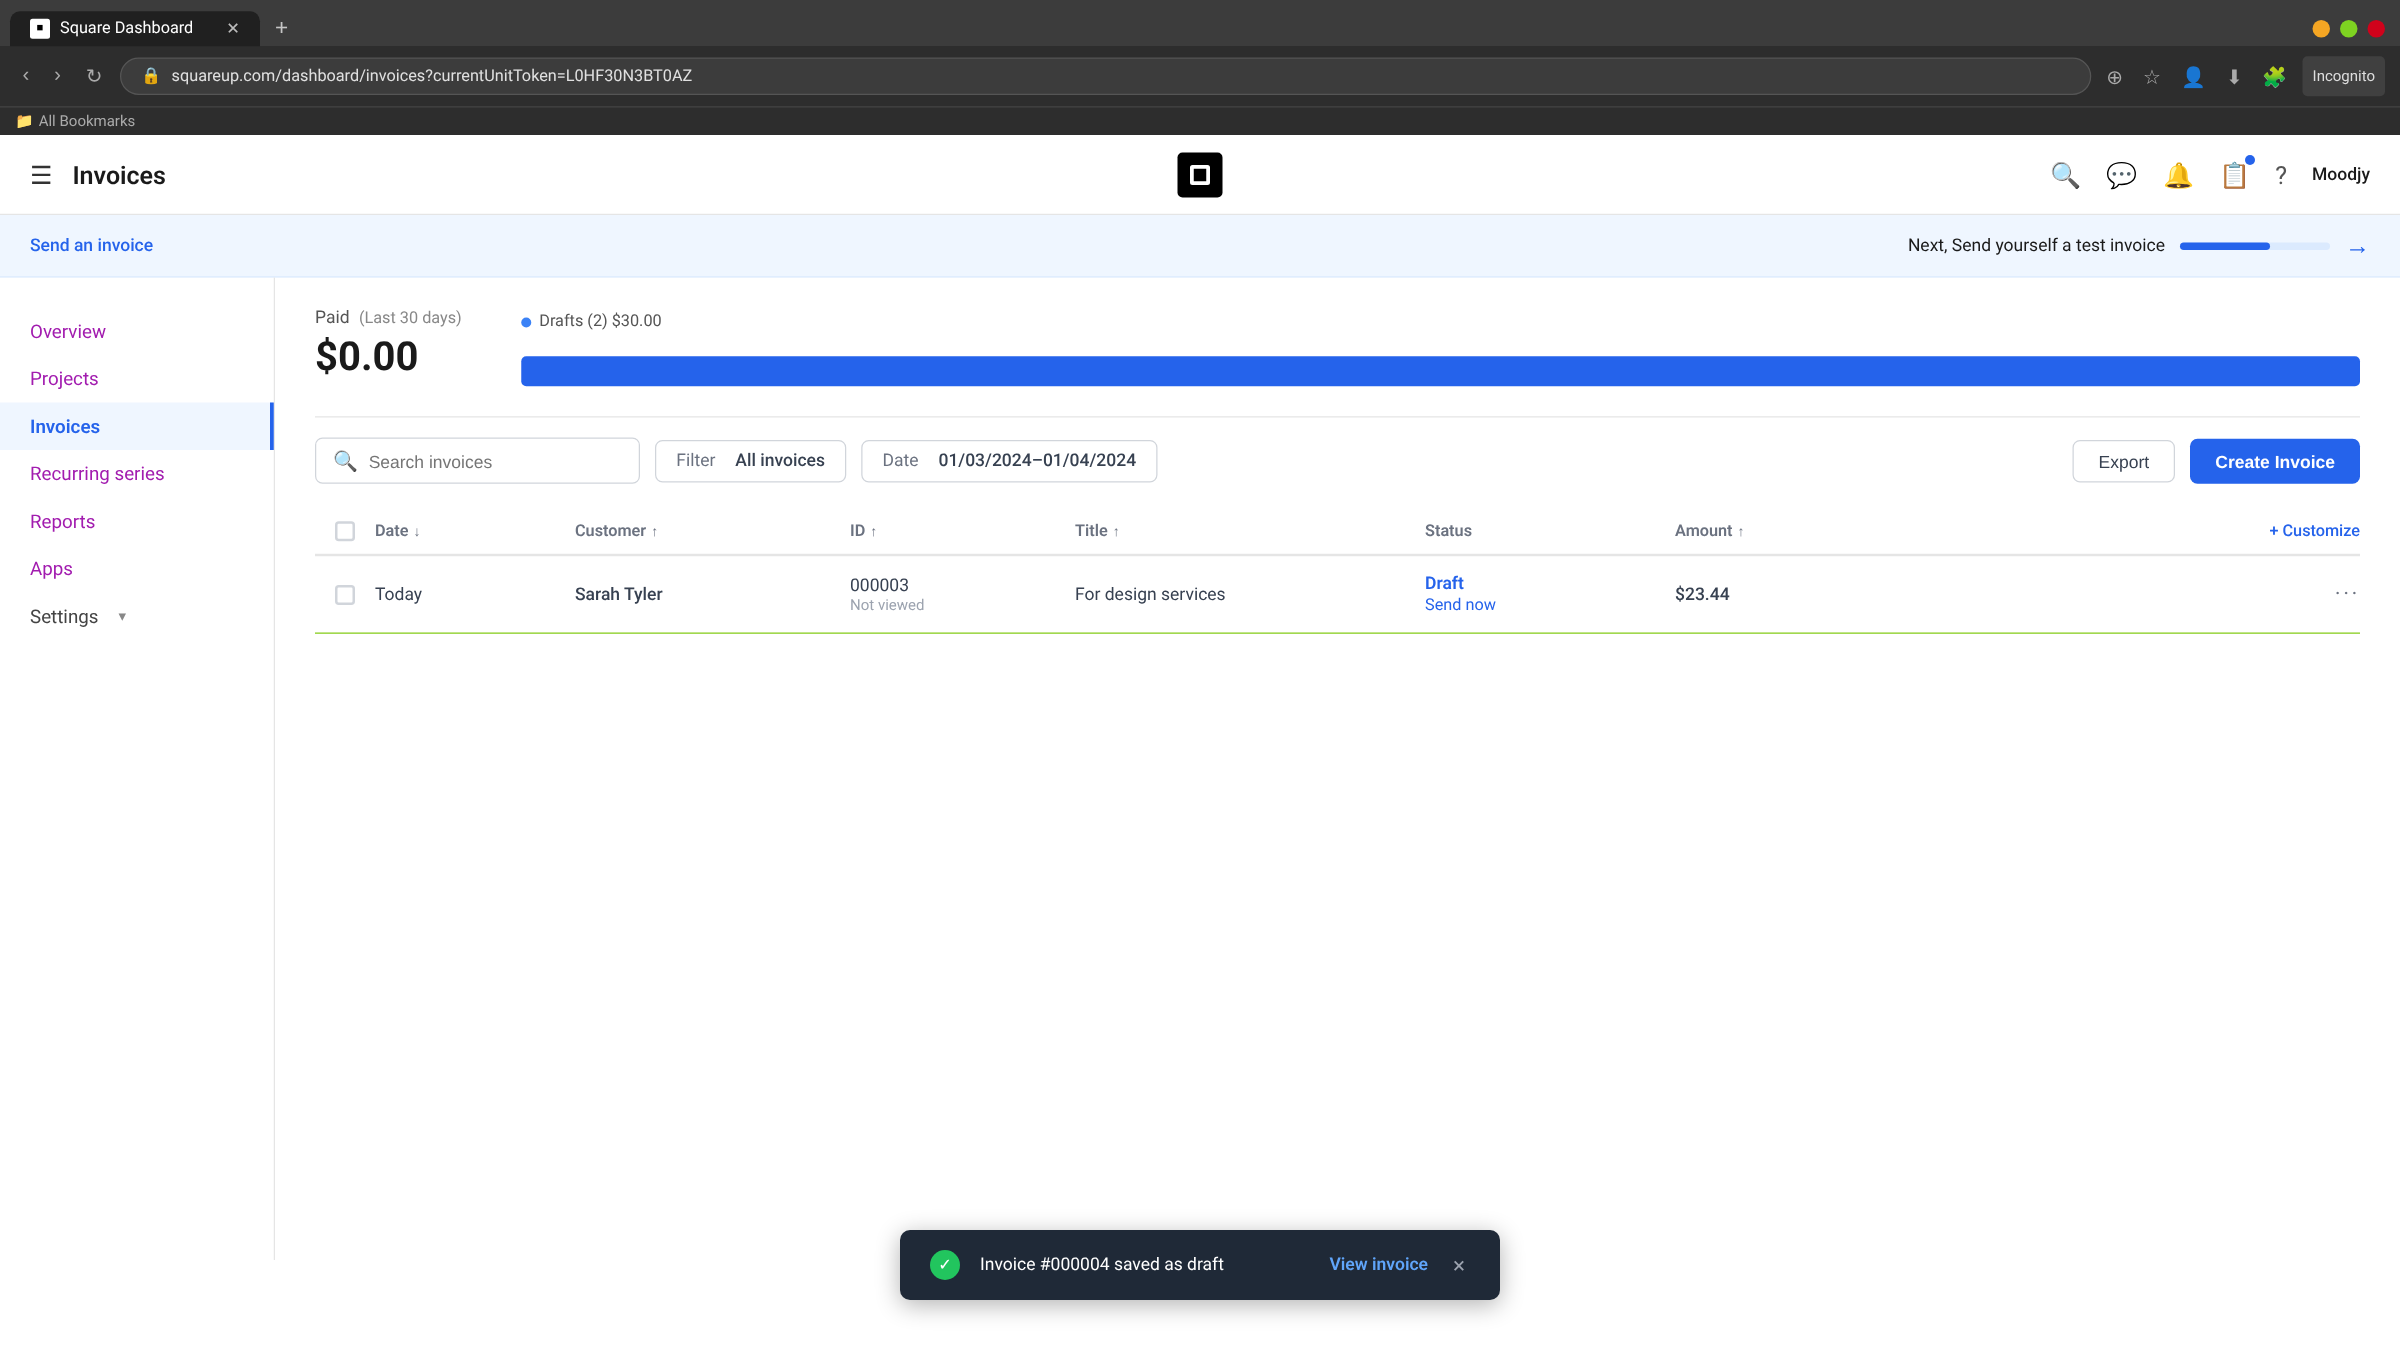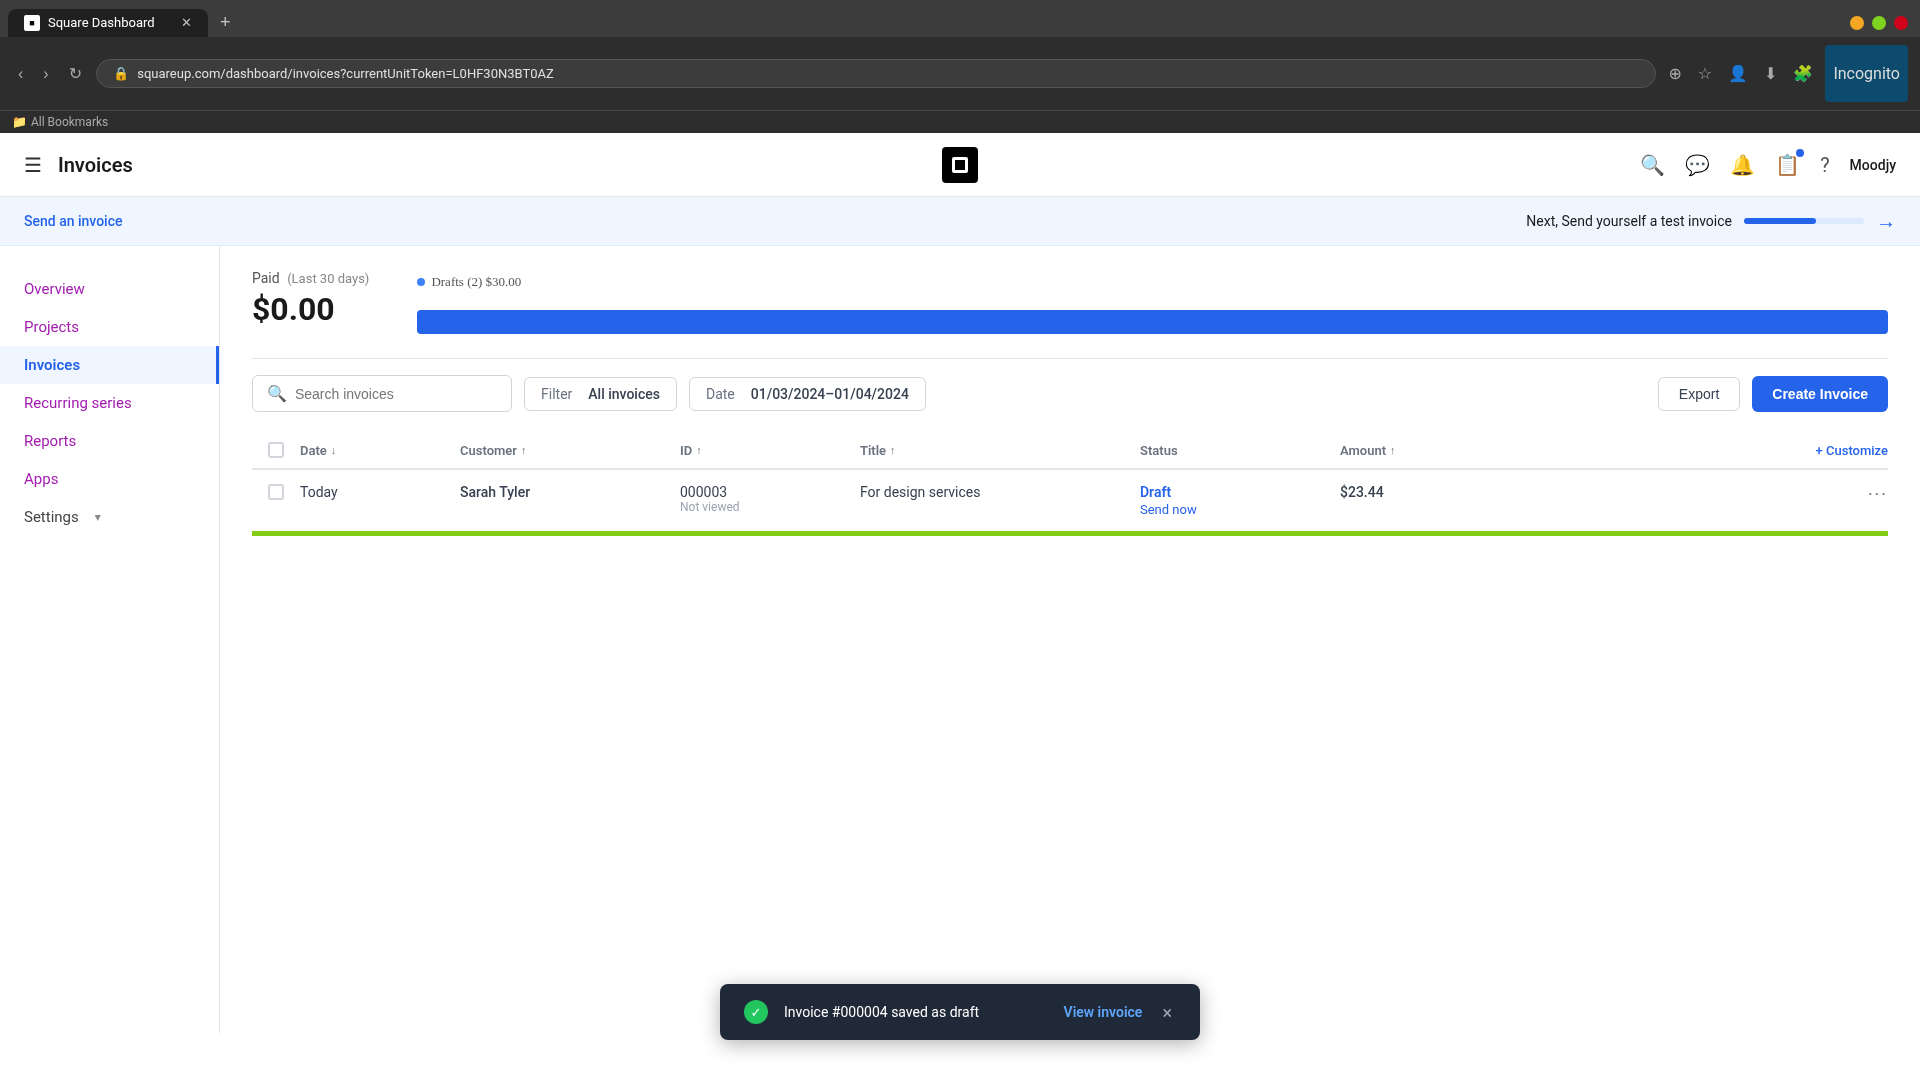--- a/index.html
+++ b/index.html
@@ -16,21 +16,21 @@
     .win-minimize { background: #f5a623; }
     .win-maximize { background: #7ed321; }
     .win-close { background: #d0021b; }
 
     .browser-toolbar { display: flex; align-items: center; background: #2d2d2d; padding: 8px 12px; gap: 8px; }
     .nav-btn { background: none; border: none; color: #aaa; font-size: 16px; cursor: pointer; padding: 4px 6px; border-radius: 4px; }
     .address-bar { flex: 1; background: #3c3c3c; border: 1px solid #555; border-radius: 20px; padding: 6px 16px; color: #e0e0e0; font-size: 13px; display: flex; align-items: center; gap: 8px; }
     .address-bar-url { flex: 1; color: #e0e0e0; }
     .browser-actions { display: flex; align-items: center; gap: 8px; color: #aaa; }
     .browser-action-icon { font-size: 16px; cursor: pointer; padding: 4px; }
-    .incognito-badge { background: #0c4a6e; color: #ddd; padding: 19px 8px; border-radius: 4px; font-size: 16px; }
+    .incognito-badge { background: #404040; color: #ddd; padding: 9px 8px; border-radius: 4px; font-size: 12px; }
     .bookmarks-bar { background: #2d2d2d; padding: 4px 12px; border-top: 1px solid #444; color: #aaa; font-size: 12px; display: flex; align-items: center; gap: 4px; }
 
     
     .app { width: 1920px; min-height: 900px; display: flex; flex-direction: column; background: #fff; }
 
     
     .top-nav { display: flex; align-items: center; padding: 0 24px; height: 64px; border-bottom: 1px solid #e5e5e5; position: relative; }
     .menu-icon { font-size: 20px; cursor: pointer; margin-right: 16px; color: #333; }
     .nav-title { font-size: 20px; font-weight: 600; color: #1a1a1a; }
     .square-logo { position: absolute; left: 50%; transform: translateX(-50%); }
@@ -61,21 +61,21 @@
 
     
     .content { flex: 1; padding: 24px 32px; }
 
     
     .stats-section { display: flex; align-items: flex-start; gap: 48px; margin-bottom: 24px; }
     .paid-stats { }
     .paid-label { font-size: 14px; color: #555; margin-bottom: 4px; }
     .paid-amount { font-size: 32px; font-weight: 700; color: #1a1a1a; }
     .drafts-bar-section { flex: 1; padding-top: 4px; }
-    .drafts-label { display: flex; align-items: center; gap: 6px; margin-bottom: 20px; font-size: 13px; font-family: Liberation Serif, serif; }
+    .drafts-label { display: flex; align-items: center; gap: 6px; margin-bottom: 20px; font-size: 13px; }
     .drafts-dot { width: 8px; height: 8px; background: #3b82f6; border-radius: 50%; }
     .drafts-text { color: #555; }
     .progress-bar { height: 24px; background: #2563eb; border-radius: 4px; width: 100%; }
     .divider { border: none; border-top: 1px solid #e5e5e5; margin: 16px 0; }
 
     
     .invoices-toolbar { display: flex; align-items: center; gap: 12px; margin-bottom: 20px; }
     .search-box { display: flex; align-items: center; gap: 8px; border: 1px solid #d1d5db; border-radius: 6px; padding: 8px 14px; width: 260px; background: #fff; }
     .search-icon { color: #9ca3af; font-size: 16px; }
     .search-input { border: none; outline: none; font-size: 14px; color: #6b7280; width: 100%; background: transparent; }
@@ -92,21 +92,21 @@
     .th-date { width: 160px; display: flex; align-items: center; gap: 4px; cursor: pointer; }
     .th-customer { width: 220px; display: flex; align-items: center; gap: 4px; cursor: pointer; }
     .th-id { width: 180px; display: flex; align-items: center; gap: 4px; cursor: pointer; }
     .th-title { width: 280px; display: flex; align-items: center; gap: 4px; cursor: pointer; }
     .th-status { width: 200px; }
     .th-amount { width: 160px; display: flex; align-items: center; gap: 4px; cursor: pointer; }
     .th-customize { margin-left: auto; color: #2563eb; cursor: pointer; font-size: 13px; font-weight: 500; }
     .sort-icon { font-size: 11px; color: #6b7280; }
     .sort-up { font-size: 11px; color: #6b7280; }
 
-    .table-row { display: flex; padding: 14px 0; border-bottom: 5px solid #84cc16; }
+    .table-row { display: flex; align-items: center; padding: 14px 0; border-bottom: 1px solid #84cc16; }
     .td-checkbox { width: 48px; display: flex; justify-content: center; }
     .td-date { width: 160px; color: #374151; font-size: 14px; }
     .td-customer { width: 220px; color: #374151; font-size: 14px; font-weight: 500; }
     .td-id { width: 180px; }
     .td-id-number { color: #374151; font-size: 14px; display: block; }
     .td-id-status { color: #9ca3af; font-size: 12px; display: block; }
     .td-title { width: 280px; color: #374151; font-size: 14px; }
     .td-status { width: 200px; }
     .status-draft { color: #2563eb; font-weight: 600; font-size: 14px; display: block; cursor: pointer; }
     .status-send { color: #2563eb; font-size: 13px; cursor: pointer; text-decoration: none; display: block; margin-top: 2px; }

